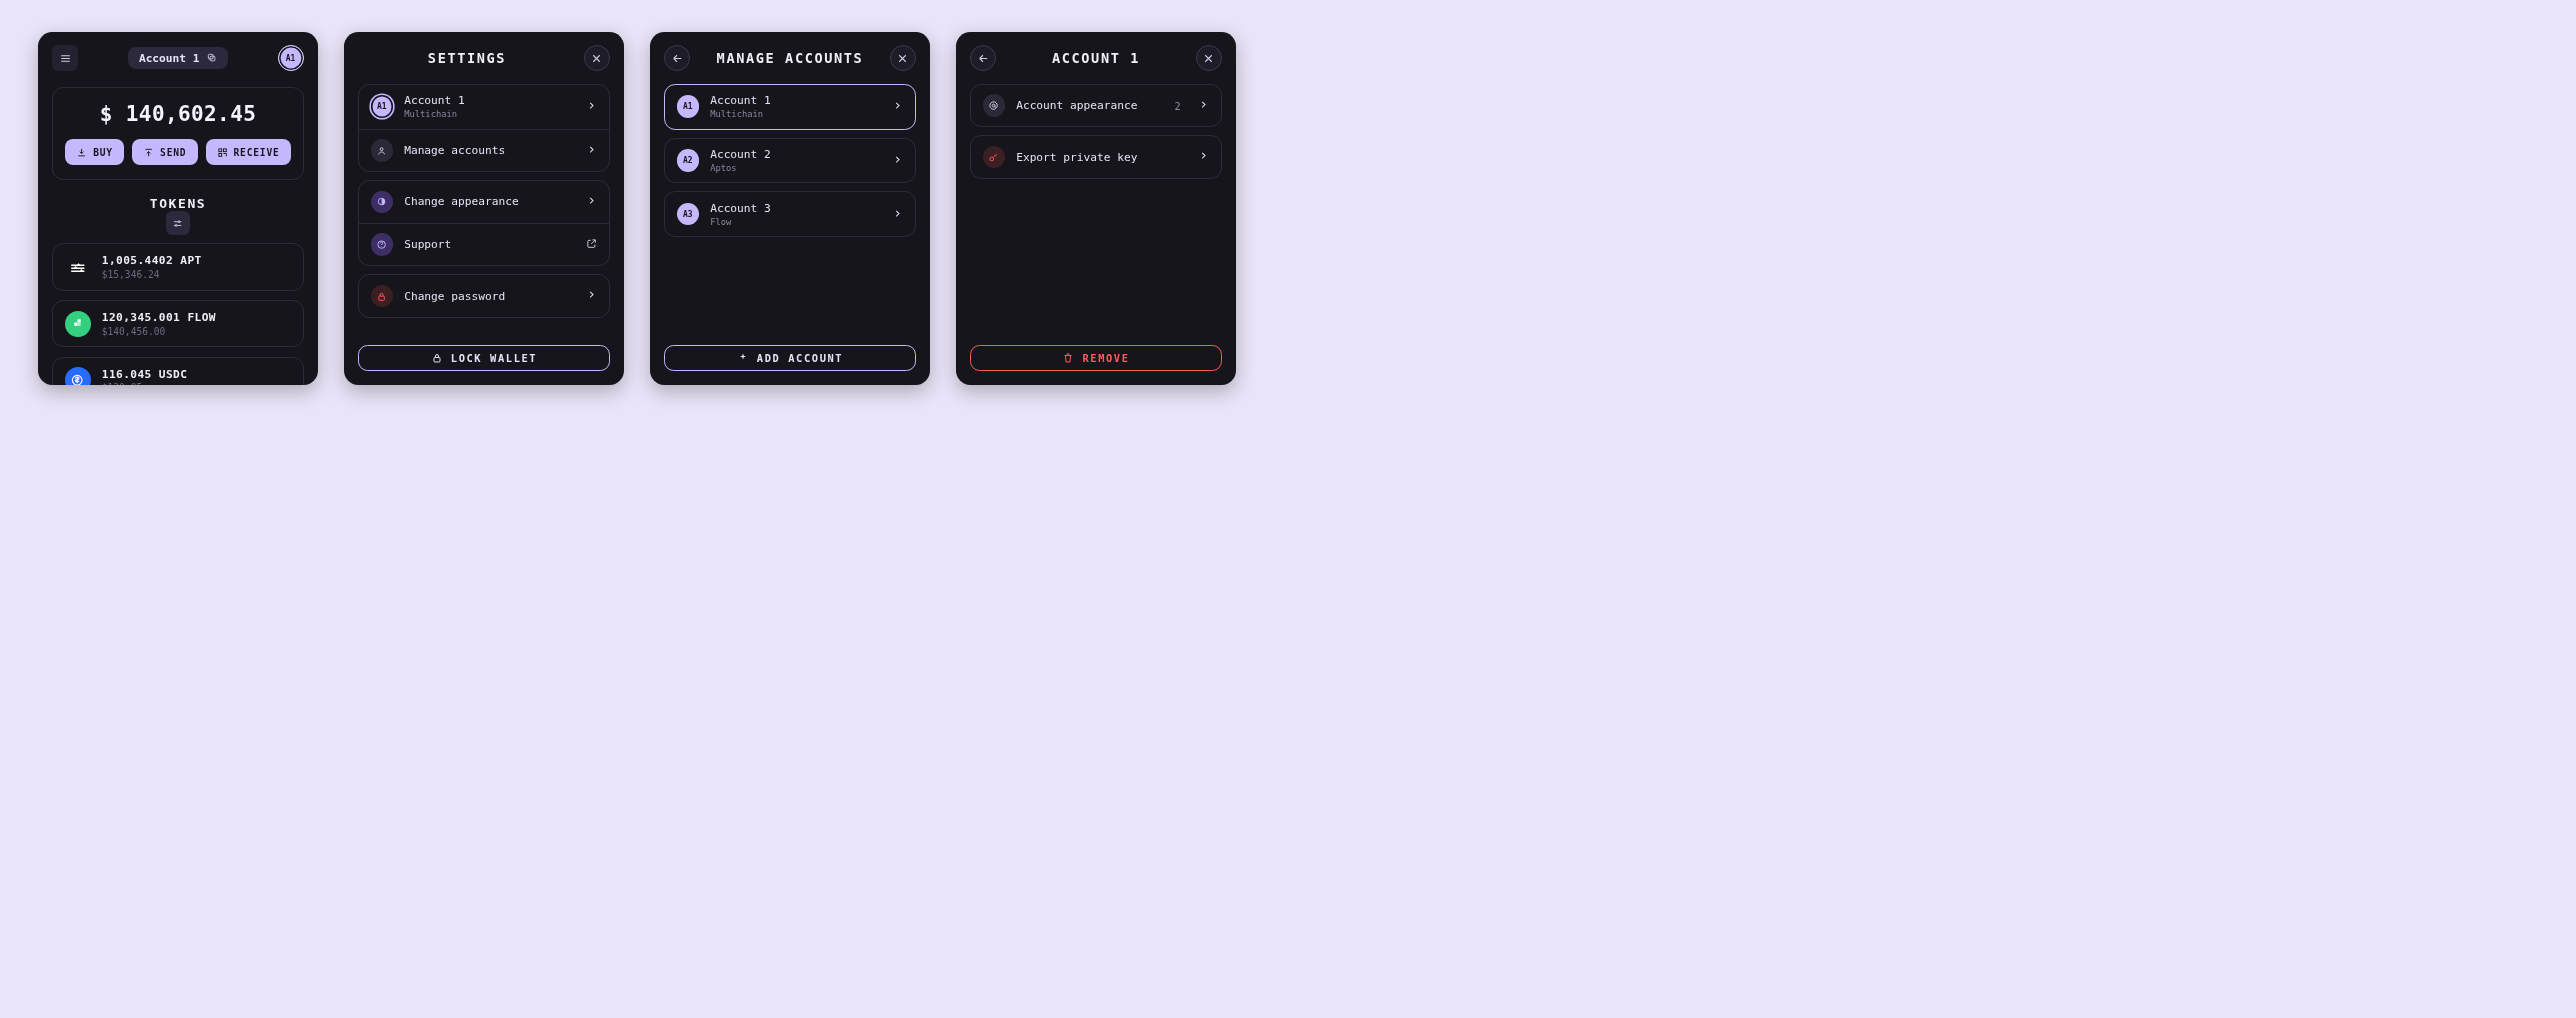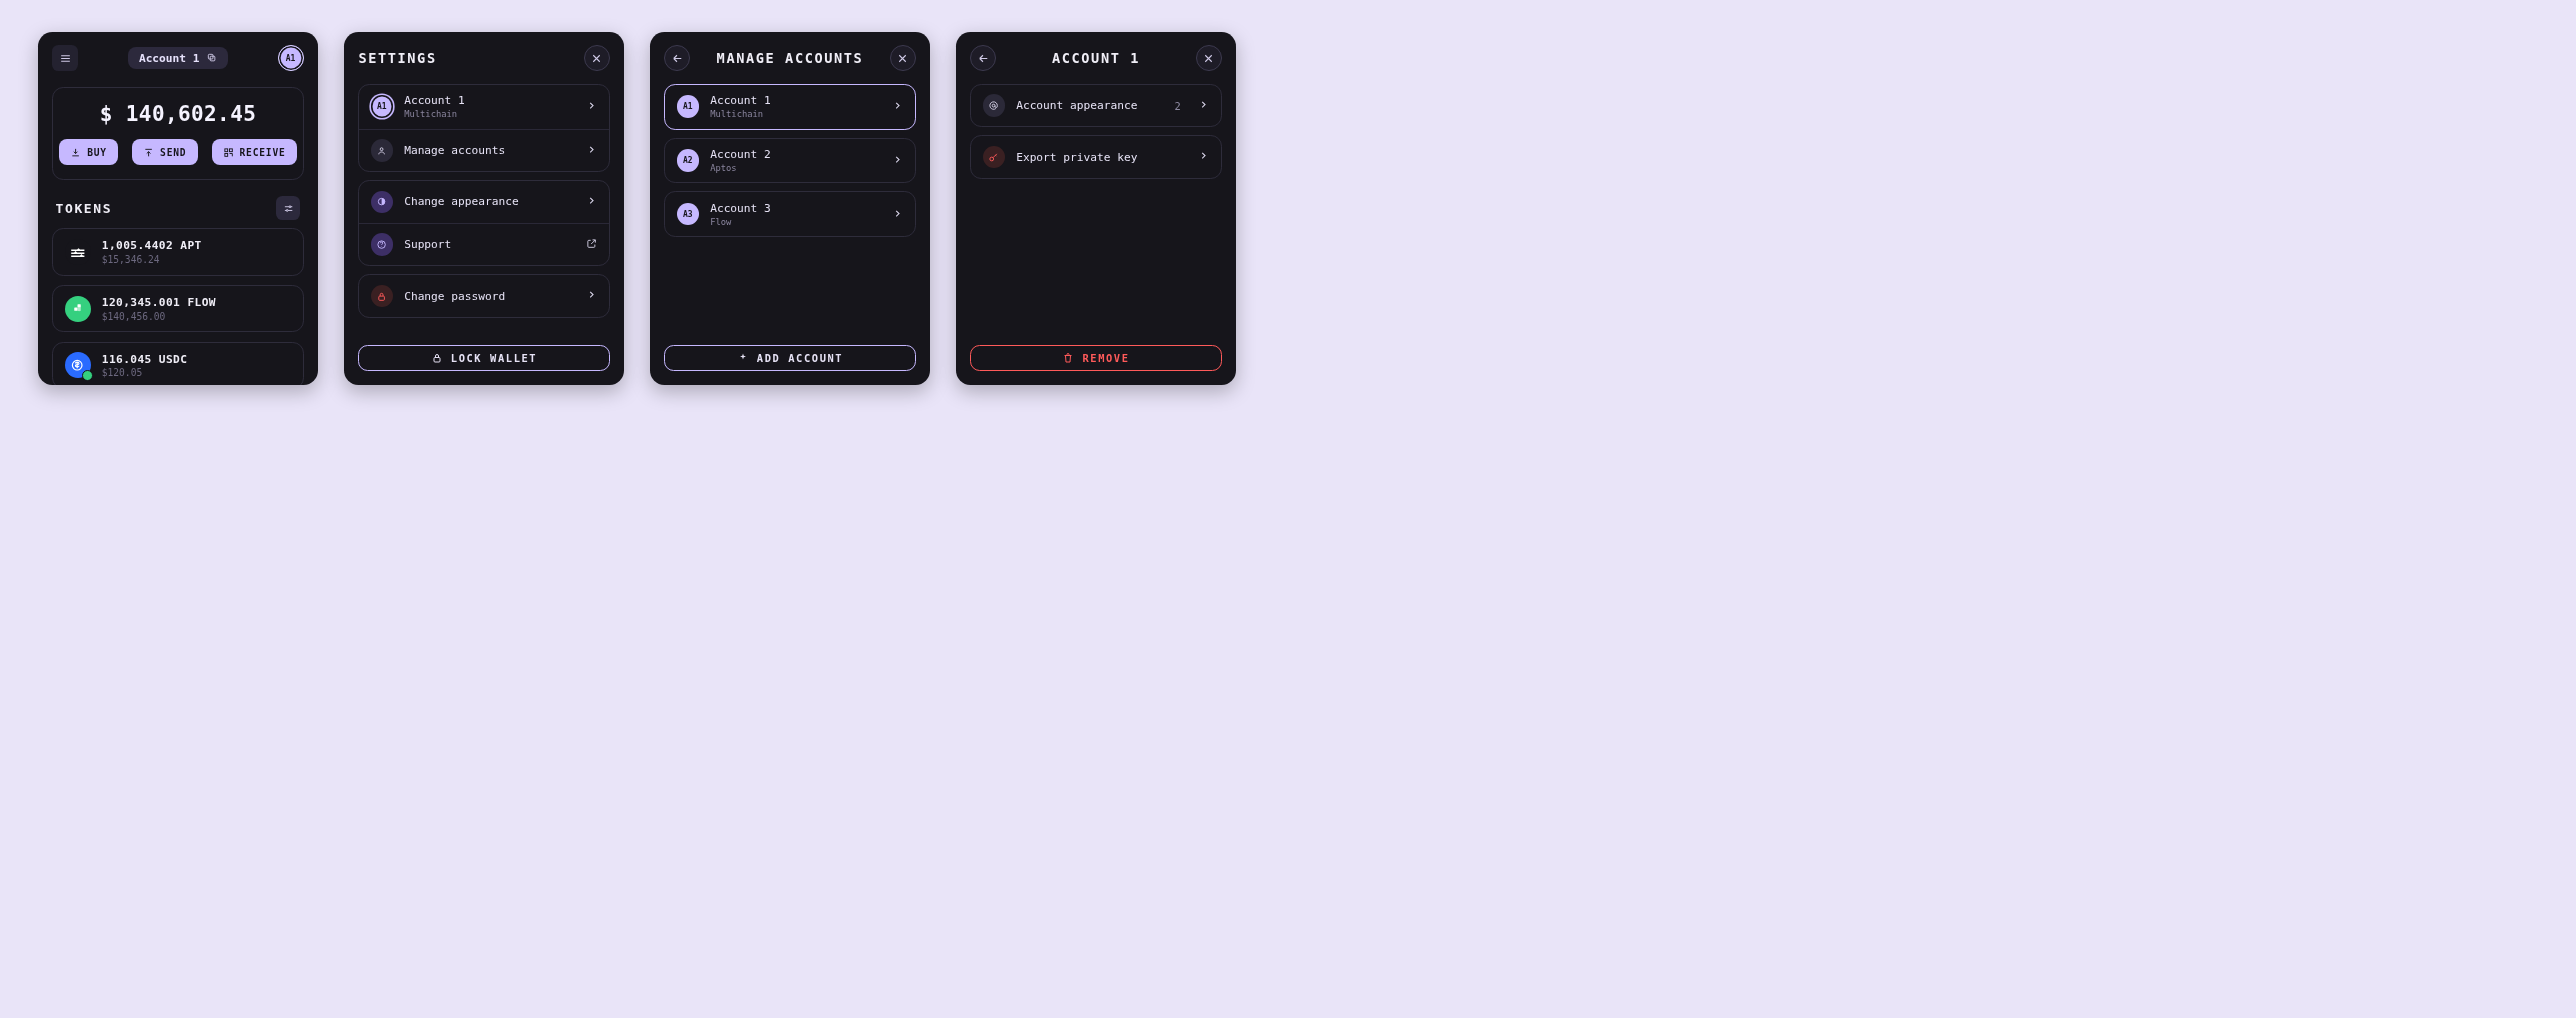--- a/index.html
+++ b/index.html
@@ -73,32 +73,32 @@
     margin:11.2px 14.4px 0;
     border:0.8px solid #2e2c3b;
     border-radius:11.2px;
     padding:14.4px 11.2px;
   }
   .balance{
     color:#f5f3ff;font-weight:700;font-size:21px;text-align:center;letter-spacing:0.4px;
     font-family: ui-monospace, monospace;
     margin-bottom:13px;
   }
-  .action-row{display:flex;gap:14px;justify-content:center;}
+  .action-row{display:flex;gap:8px;justify-content:center;}
   .pill{
     background:#c6b8ff;color:#16151b;
     border-radius:8px;padding:7.2px 11.2px;
     display:flex;align-items:center;gap:5.6px;
     font-weight:700;font-size:9.6px;letter-spacing:0.8px;
   }
   .pill svg{width:11.2px;height:11.2px;stroke:#16151b;fill:none;stroke-width:2;}
 
   .section-title{
     color:#f0eef7;font-weight:700;letter-spacing:1.6px;font-size:13px;
-    padding:16px 17.6px 8px;display:flex;align-items:center;
+    padding:16px 17.6px 8px;display:flex;align-items:center;flex-direction:column;
   }
   .section-title .spacer{flex:1}
   .sq-btn{
     width:24px;height:24px;border-radius:6.4px;background:#2c293c;
     display:flex;align-items:center;justify-content:center;color:#cfc9e6;
   }
   .token-list{padding:0 14.4px;display:flex;flex-direction:column;gap:9.6px;}
   .token{
     border:0.8px solid #2e2c3b;border-radius:11.2px;
     padding:9.6px 11.2px;display:flex;align-items:center;gap:11.2px;
@@ -292,21 +292,21 @@
     <div class="tab">
       <svg viewBox="0 0 24 24">
           <path d="M13 3L5 13h5l-1 8 8-11h-5z"></path>
         </svg>
     </div>
   </div>
 </div>
 
 <div class="panel">
   <div class="panel-header">
-    <span class="title" style="text-align:left">SETTINGS</span>
+    <span class="title" style="text-align:center">SETTINGS</span>
     <div class="icon-btn circle">
       <svg viewBox="0 0 24 24">
           <path d="M6 6l12 12M18 6L6 18"></path>
         </svg>
     </div>
   </div>
 
   <div class="rows">
     <div class="group">
       <div class="row">

